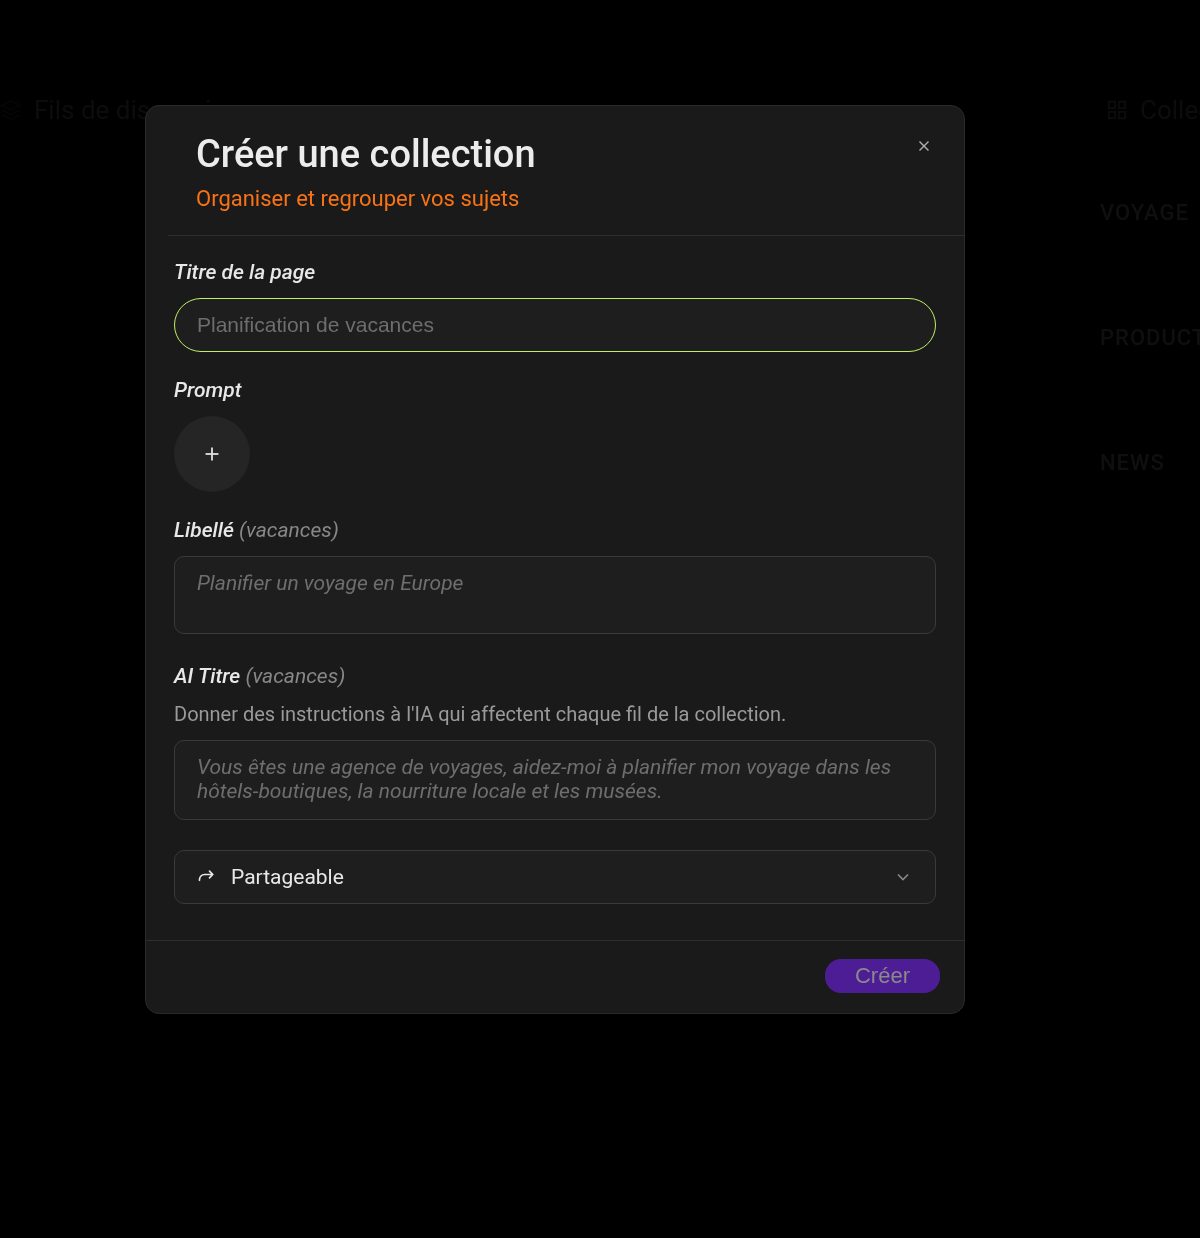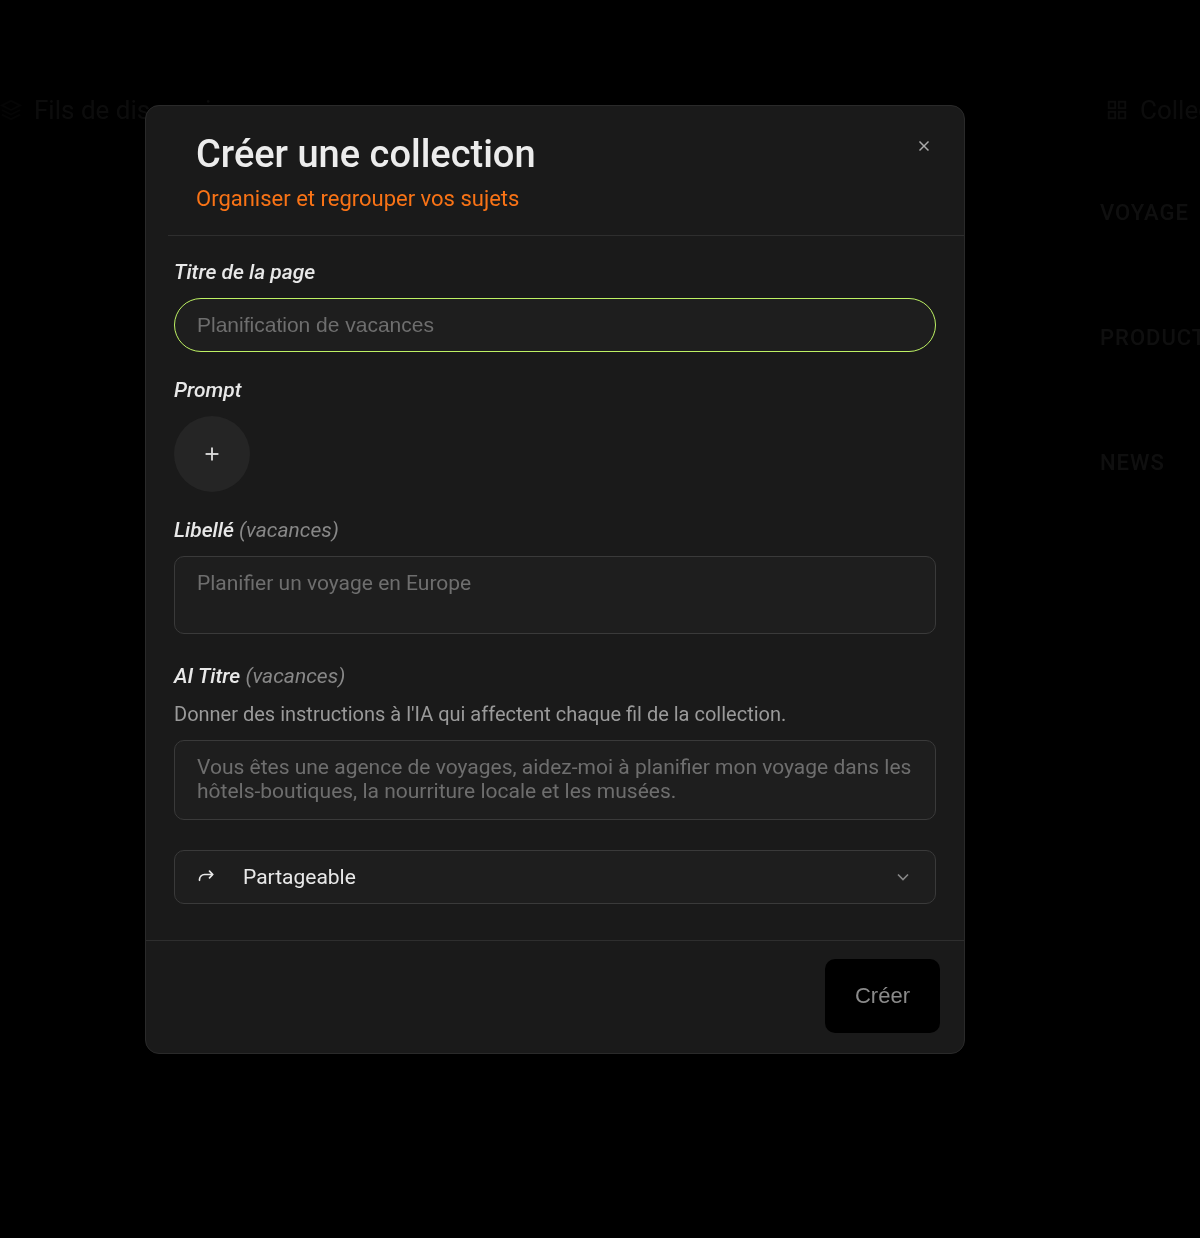--- a/index.html
+++ b/index.html
@@ -146,20 +146,21 @@
       background: #1e1e1e;
       border: 1px solid #3a3a3a;
       border-radius: 10px;
       padding: 14px 22px;
       font-size: 21px;
       color: #e8e8e8;
       outline: none;
       resize: none;
       font-family: inherit;
       min-height: 76px;
+      font-style: italic;
     }
     .textarea-input::placeholder {
       color: #6e6e6e;
     }
     .textarea-tall {
       min-height: 80px;
     }
     .emoji-btn {
       width: 76px;
       height: 76px;
@@ -181,33 +182,33 @@
       font-size: 21px;
       color: #e8e8e8;
       display: flex;
       align-items: center;
       justify-content: space-between;
       cursor: pointer;
     }
     .select-left {
       display: flex;
       align-items: center;
-      gap: 26px;
+      gap: 14px;
     }
     .modal-footer {
       padding: 18px 24px 20px 24px;
       border-top: 1px solid #2e2e2e;
       display: flex;
       justify-content: flex-end;
     }
     .create-btn {
-      background: #000000;
+      background: #4c1d95;
       border: none;
-      border-radius: 10px;
-      padding: 24px 30px;
+      border-radius: 16px;
+      padding: 4px 30px;
       font-size: 22px;
       font-weight: 500;
       color: #8a8a8a;
       cursor: pointer;
     }
   </style>
 </head>
 <body>
 
 <div class="bg-content">

